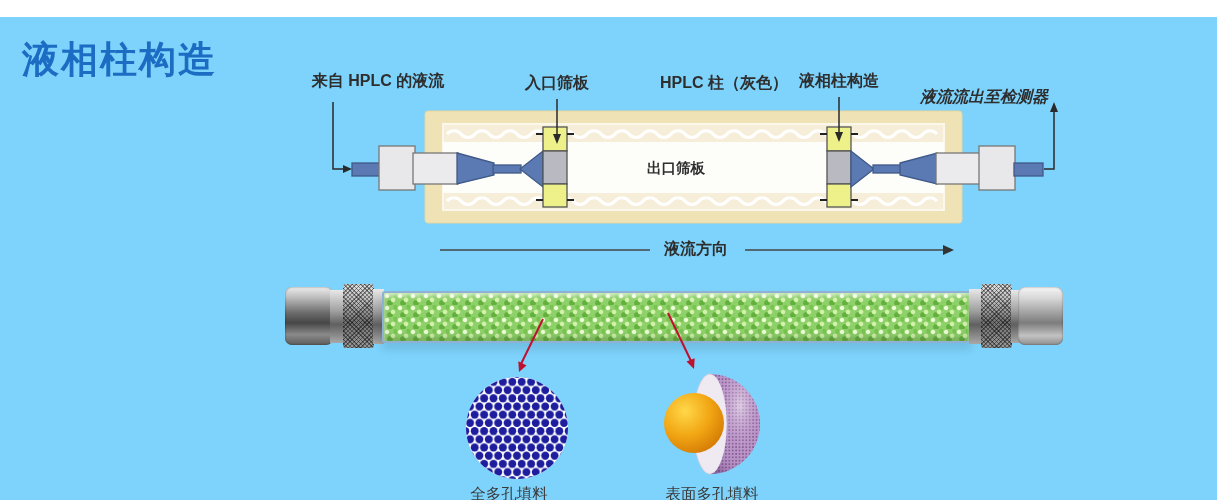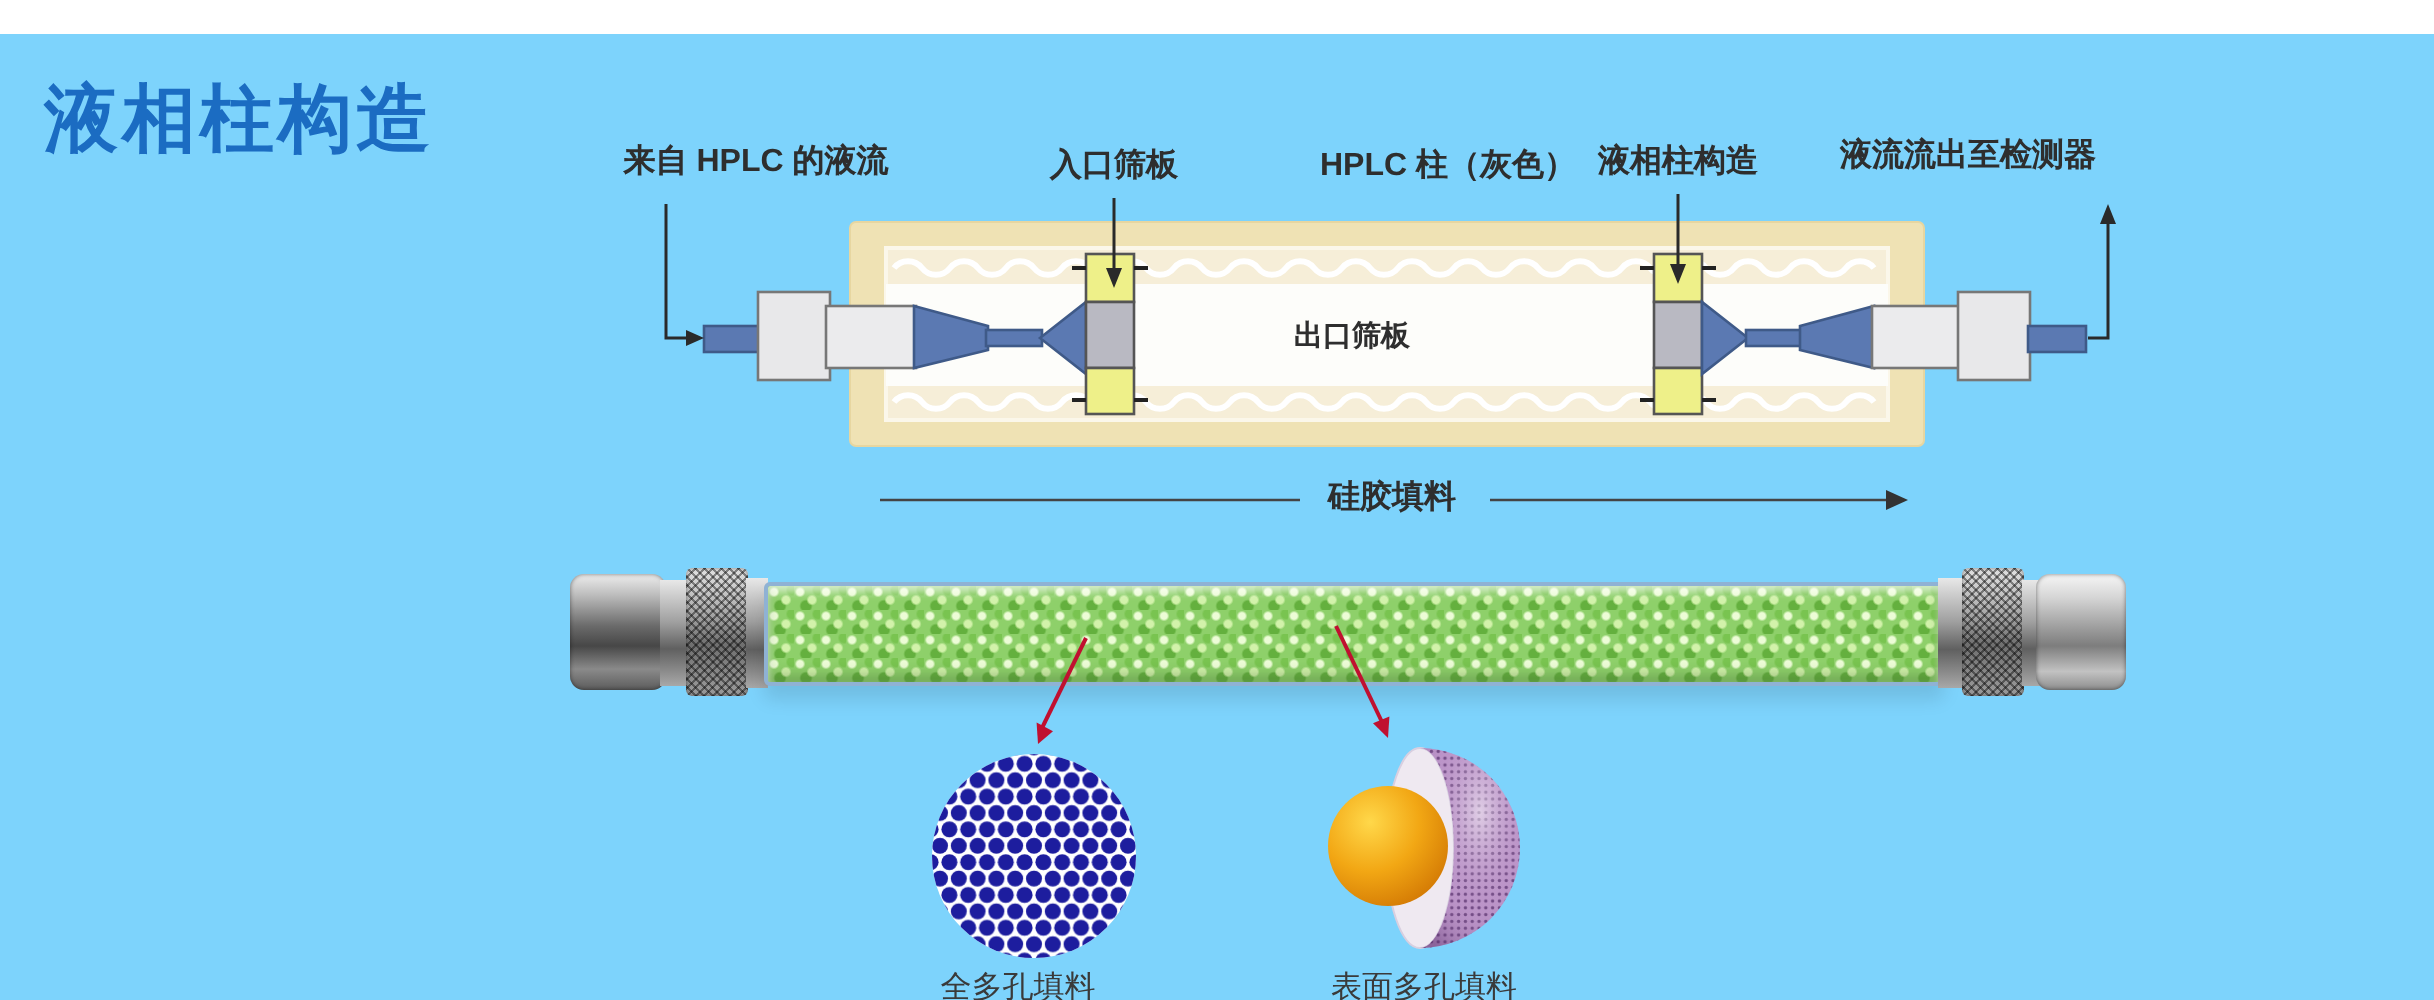--- a/index.html
+++ b/index.html
@@ -183,19 +183,19 @@
       <path d="M710 357 A 50 50 0 0 1 710 457 A 17 50 0 0 0 710 357 Z" fill="#bb94c8"></path>
       <path d="M710 357 A 50 50 0 0 1 710 457 A 17 50 0 0 0 710 357 Z" fill="url(#shellDots)"></path>
       <path d="M710 357 A 50 50 0 0 1 710 457 A 17 50 0 0 0 710 357 Z" fill="url(#shellShade)"></path>
     </g>
   </svg>
 
   <div class="lbl" style="left:378px;top:64px;">来自 HPLC 的液流</div>
   <div class="lbl" style="left:557px;top:66px;">入口筛板</div>
   <div class="lbl" style="left:724px;top:66px;">HPLC 柱（灰色）</div>
   <div class="lbl" style="left:839px;top:64px;">液相柱构造</div>
-  <div class="lbl" style="left:984px;top:61px;">液流流出至检测器</div>
+  <div class="lbl" style="left:984px;top:80px;font-style:italic;">液流流出至检测器</div>
   <div class="lbl" style="left:676px;top:151px;font-size:14.5px;">出口筛板</div>
-  <div class="lbl" style="left:696px;top:232px;">硅胶填料</div>
+  <div class="lbl" style="left:696px;top:232px;">液流方向</div>
   <div class="lbl bottom" style="left:509px;top:477px;">全多孔填料</div>
   <div class="lbl bottom" style="left:712px;top:477px;">表面多孔填料</div>
 
 </div>
 
 </body></html>

